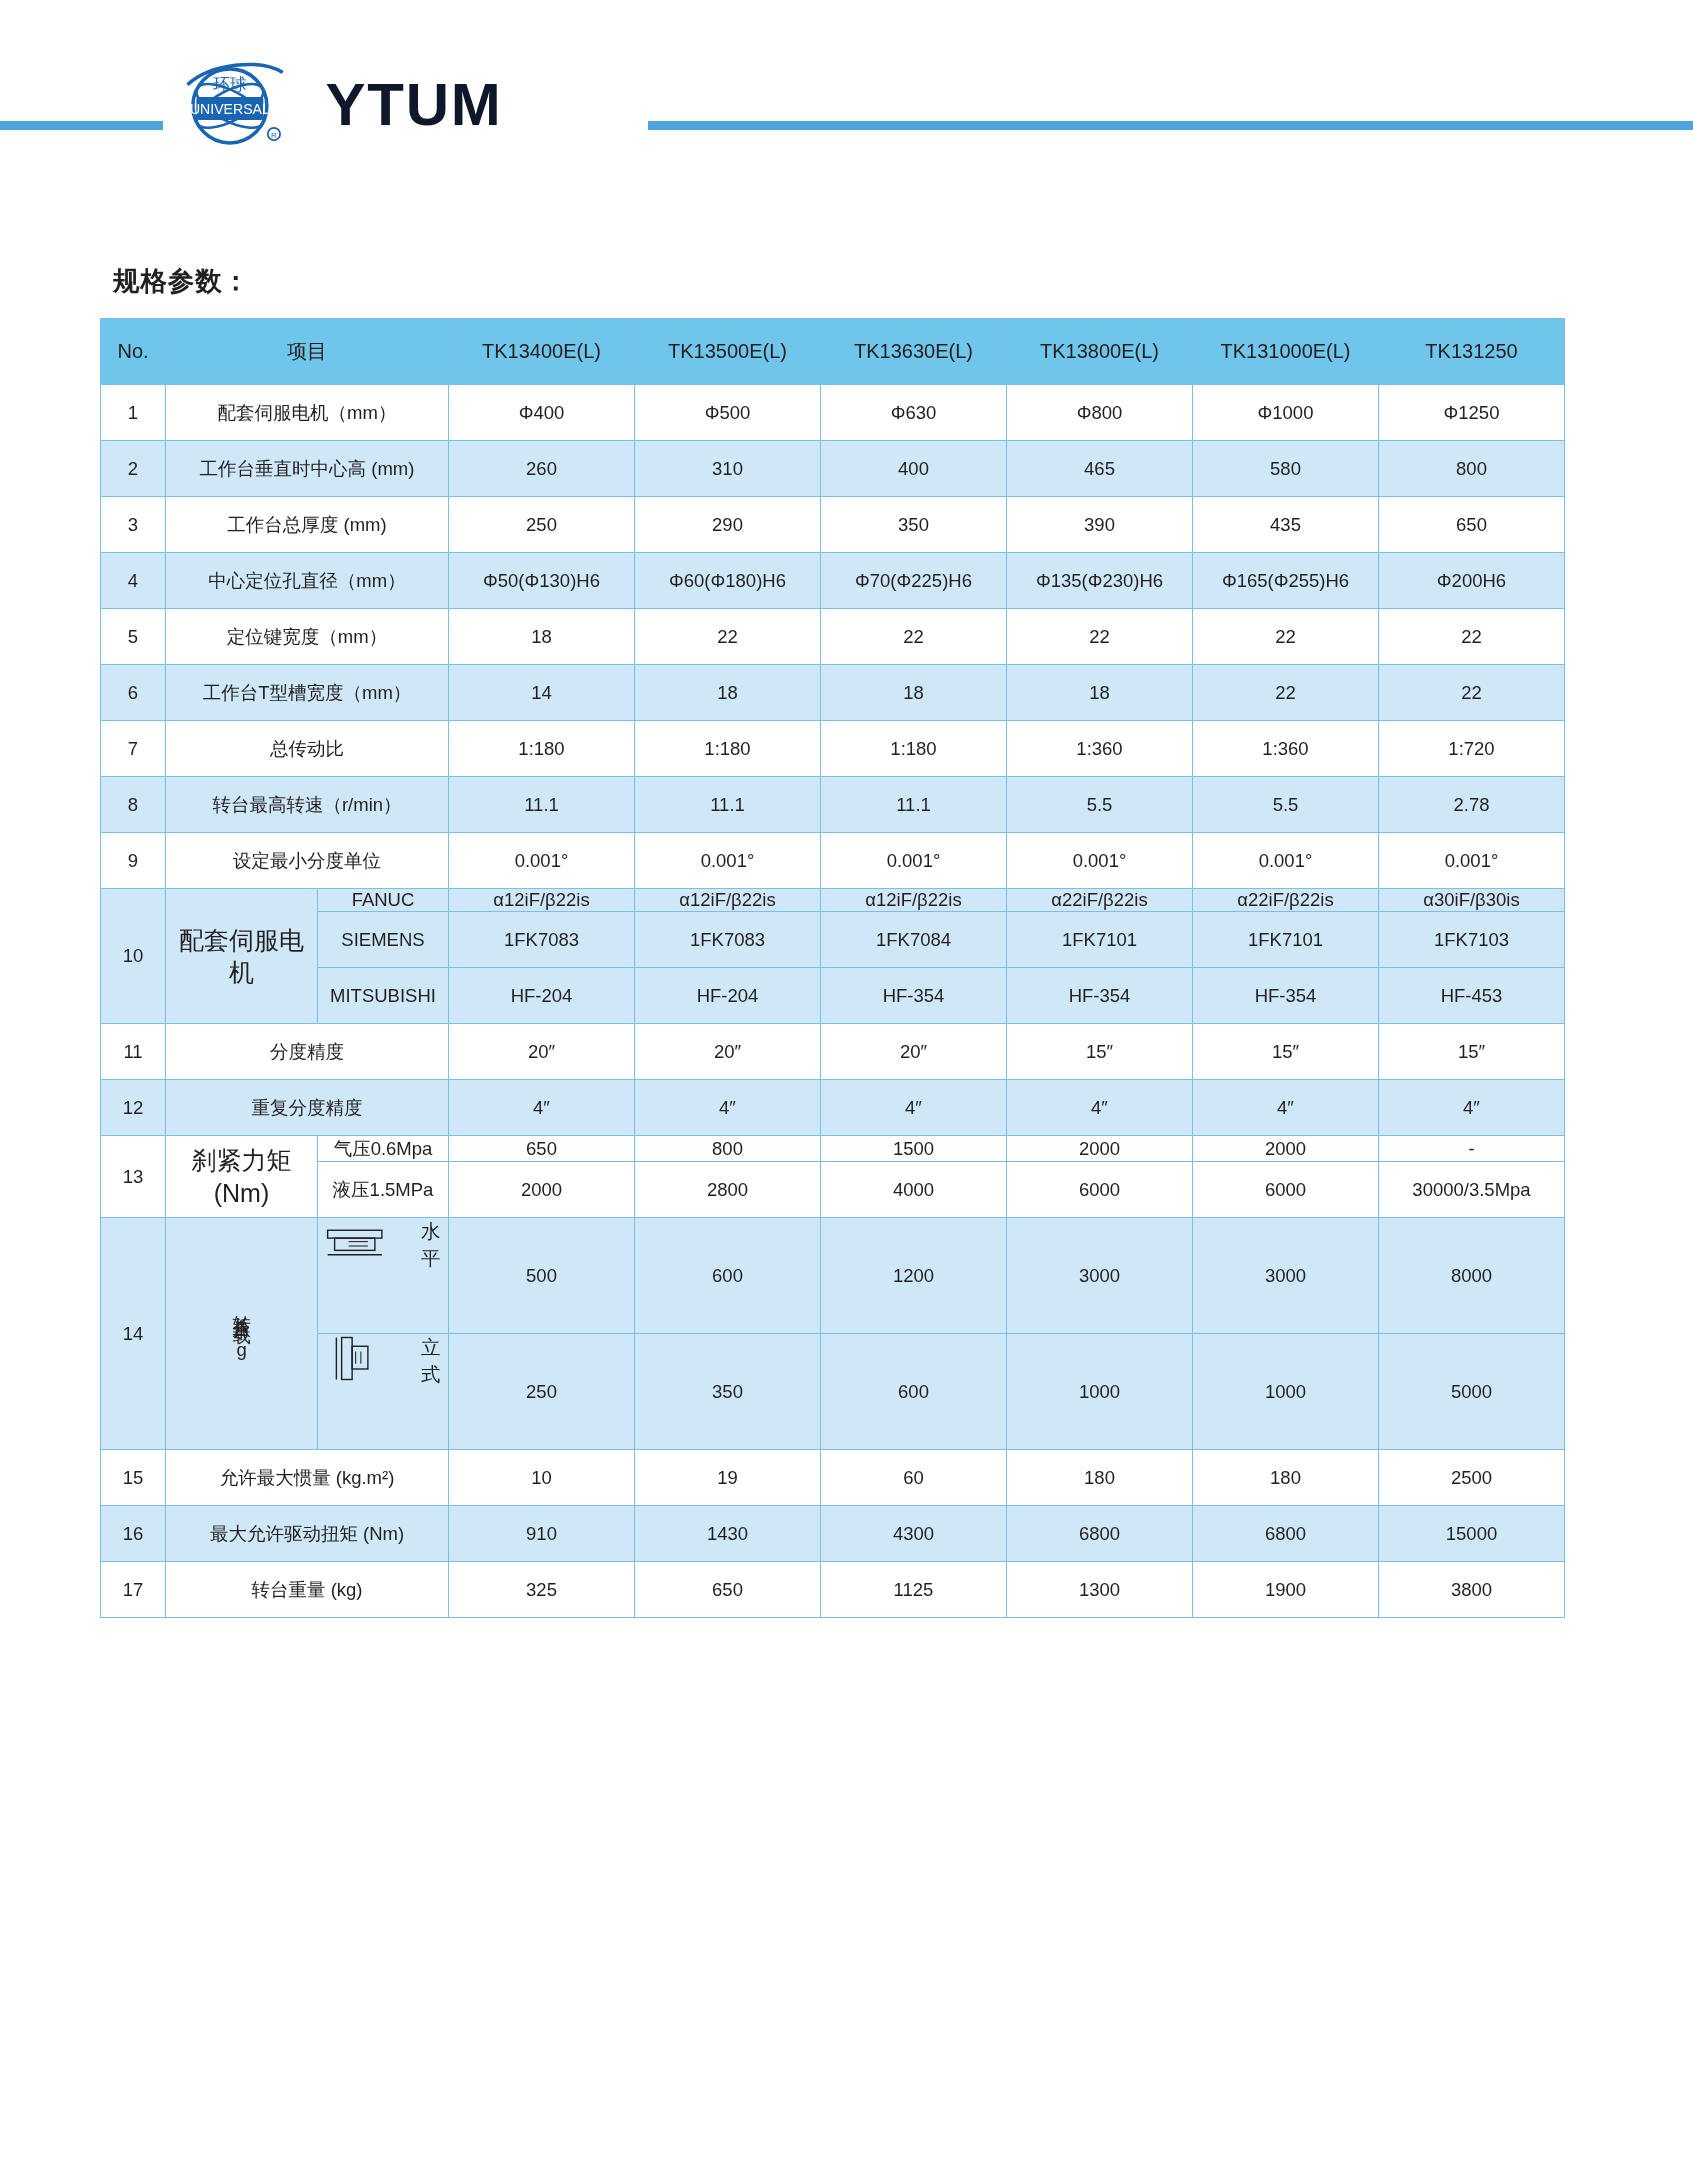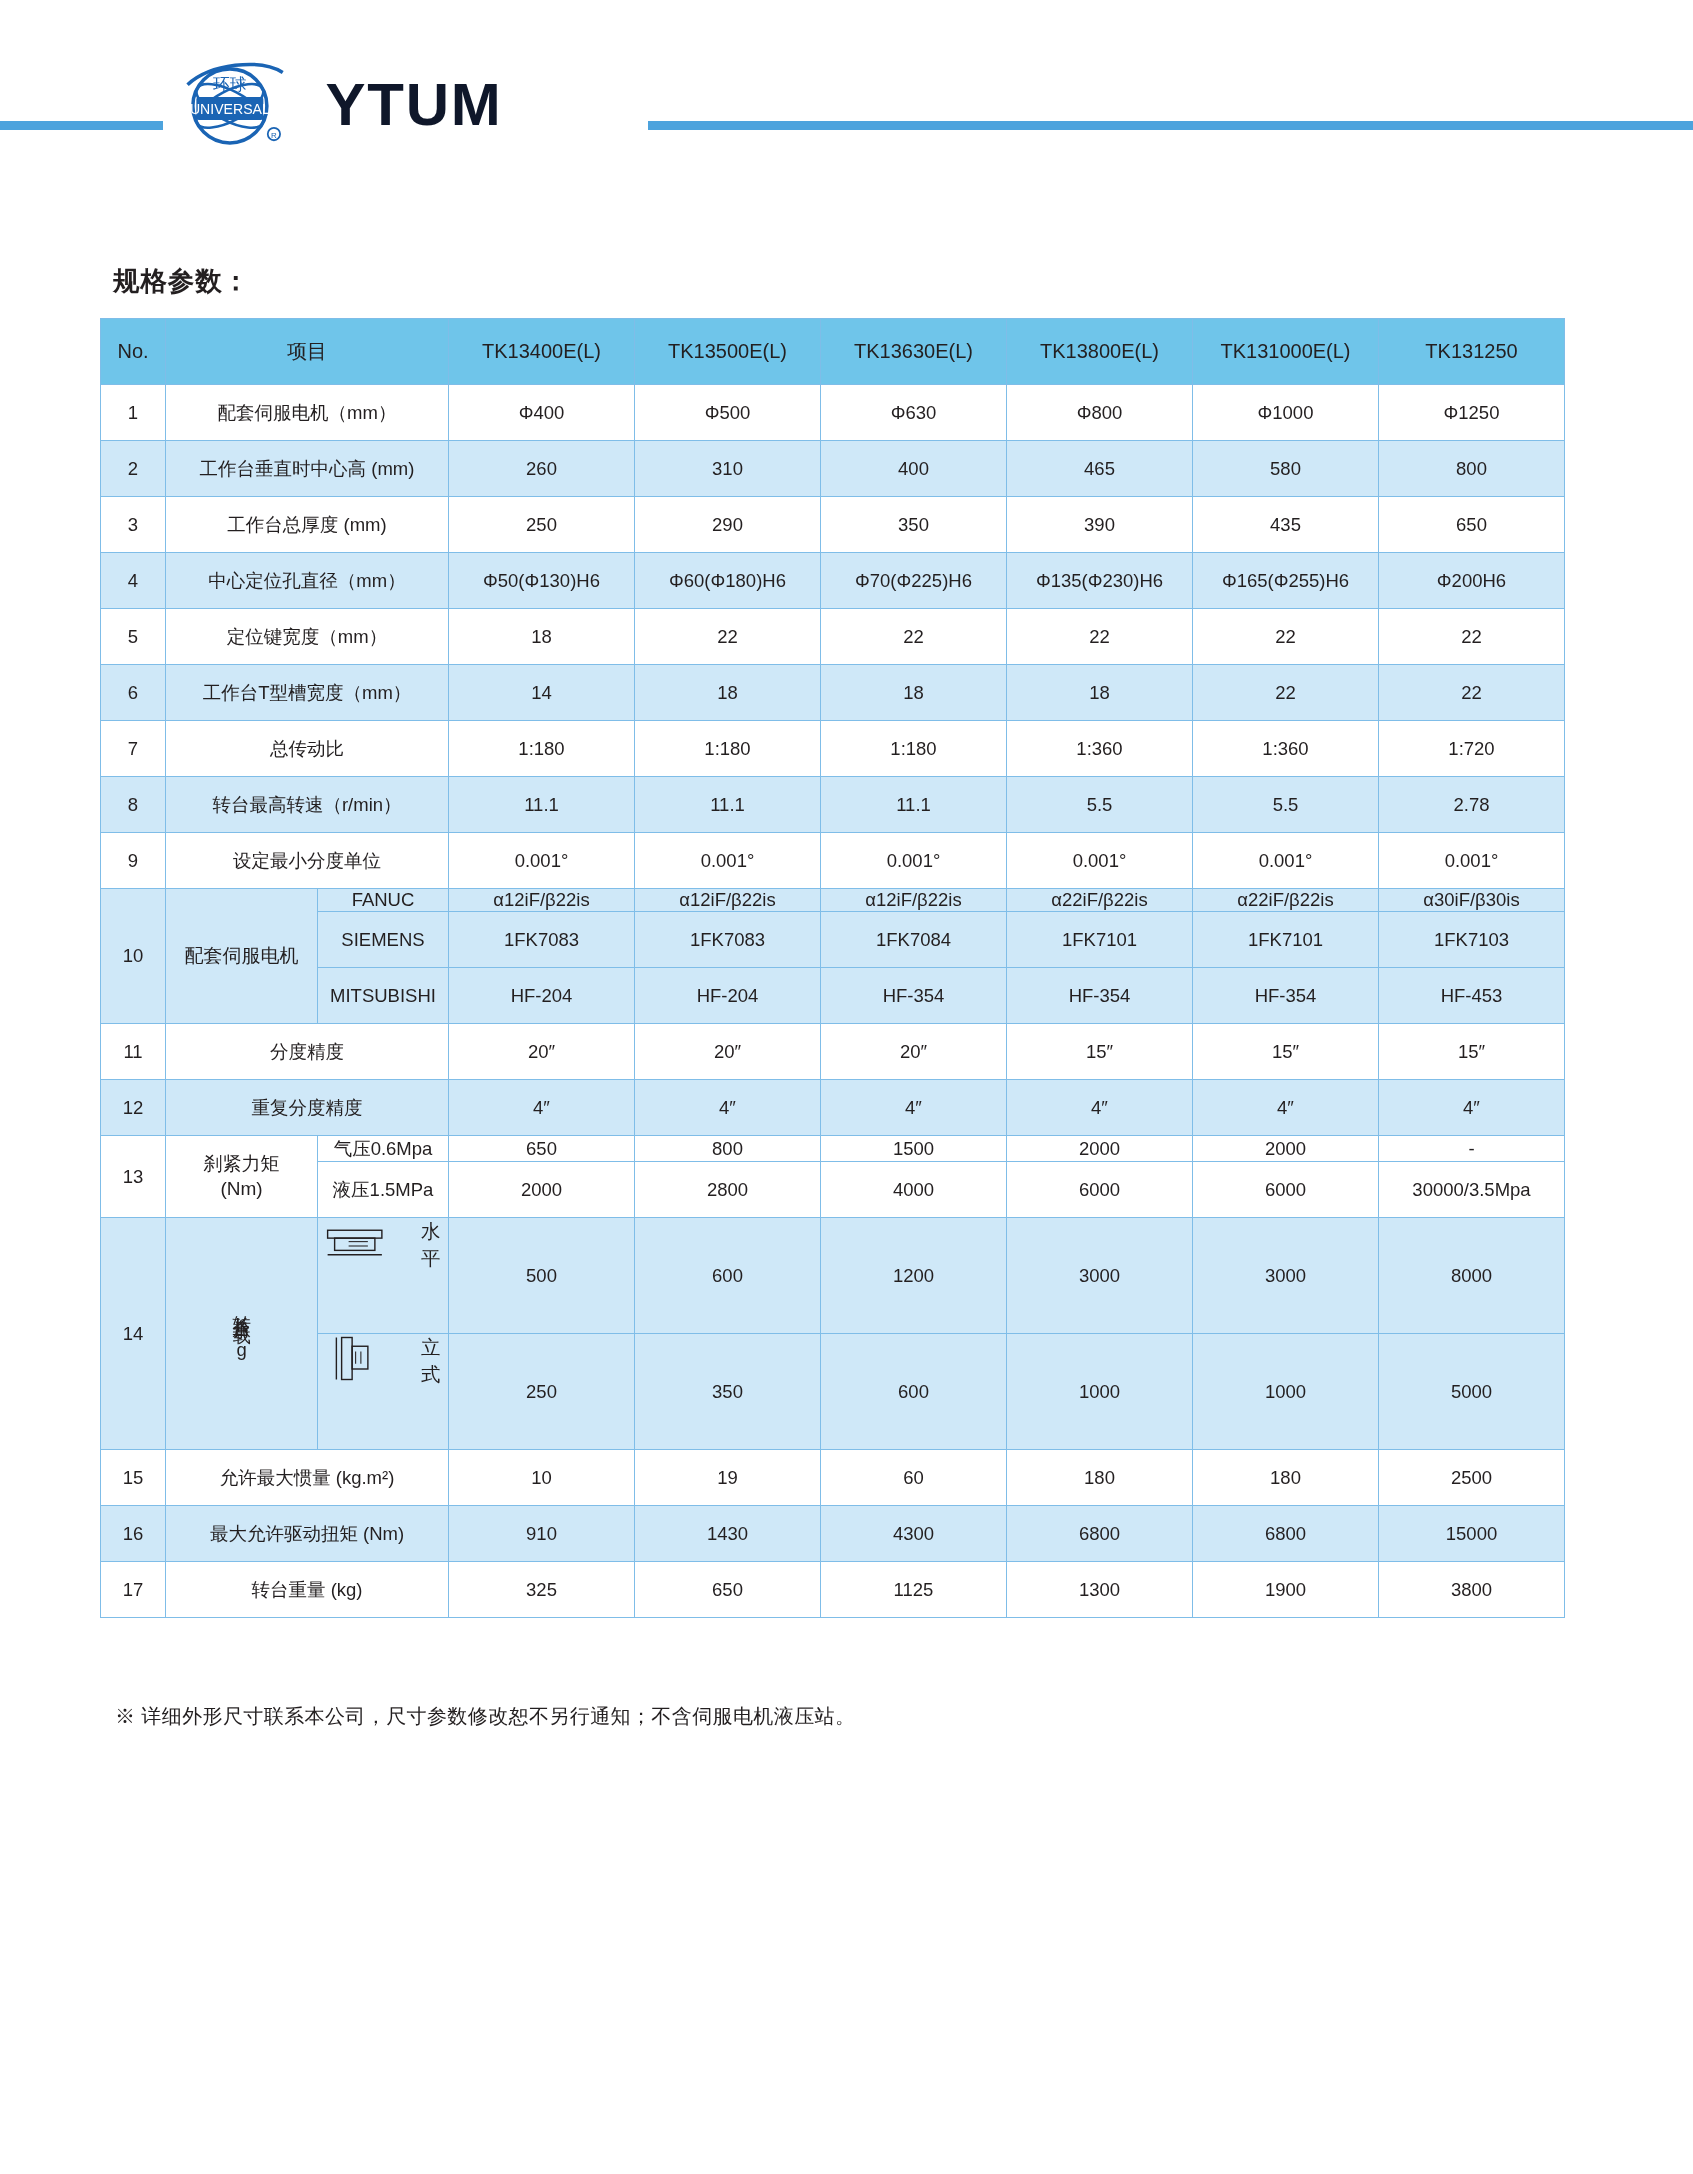--- a/index.html
+++ b/index.html
@@ -109,21 +109,21 @@
   }
   .row-even td { background: #ffffff; }
   .row-odd td  { background: #cfe8f8; }
   .r-no   { width: 65px; }
   .r-val  { width: 186px; }
   .cell-h { height: 55px; }
   .sub-label {
     width: 131px;
   }
   .group-label {
-    font-size: 19px;
+    font-size: 25px;
     line-height: 1.3;
   }
   .tall { height: 115px; }
 
   
   .vert {
     writing-mode: vertical-rl;
     text-orientation: upright;
     letter-spacing: 3.5px;
     display: inline-block;
@@ -455,16 +455,15 @@
         <td>650</td>
         <td>1125</td>
         <td>1300</td>
         <td>1900</td>
         <td>3800</td>
       </tr>
     </tbody>
       </table>
   </div>
 
-  <div class="footnote">※ 详细外形尺寸联系本公司，尺寸参数修改恕不另行通知；不含伺服电机液压站。</div>
 
 </div>
 
 
 </body></html>

